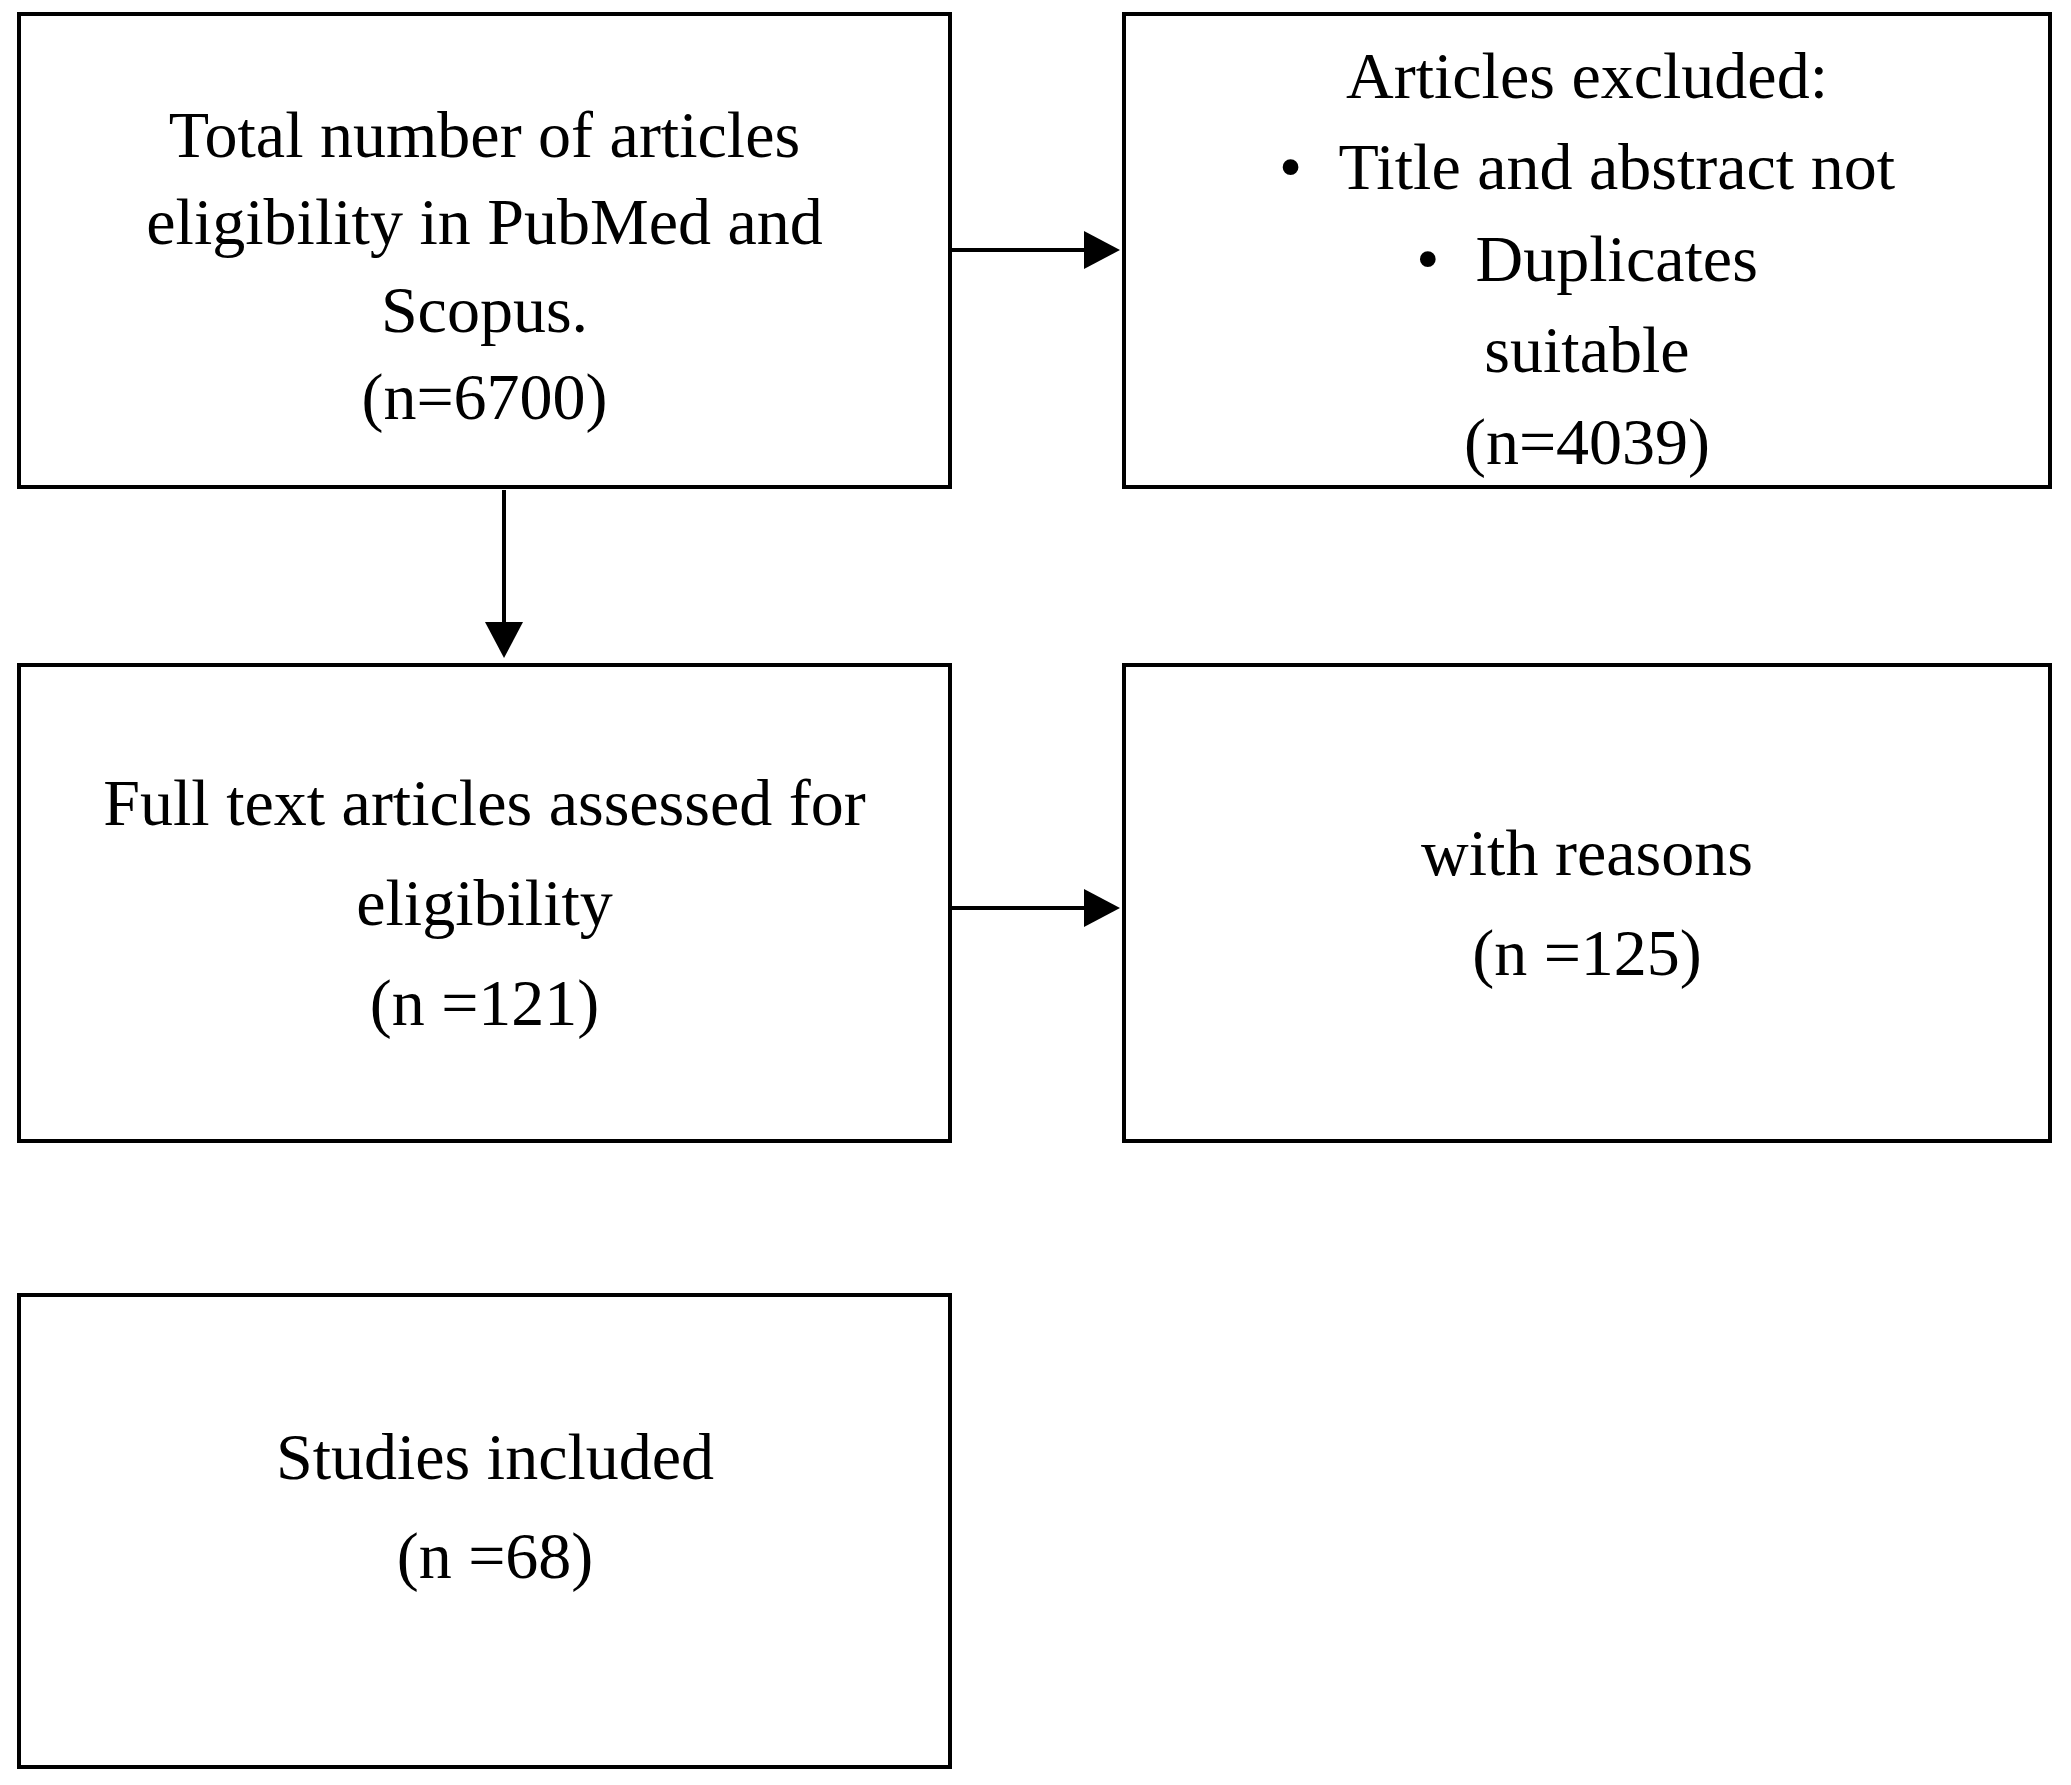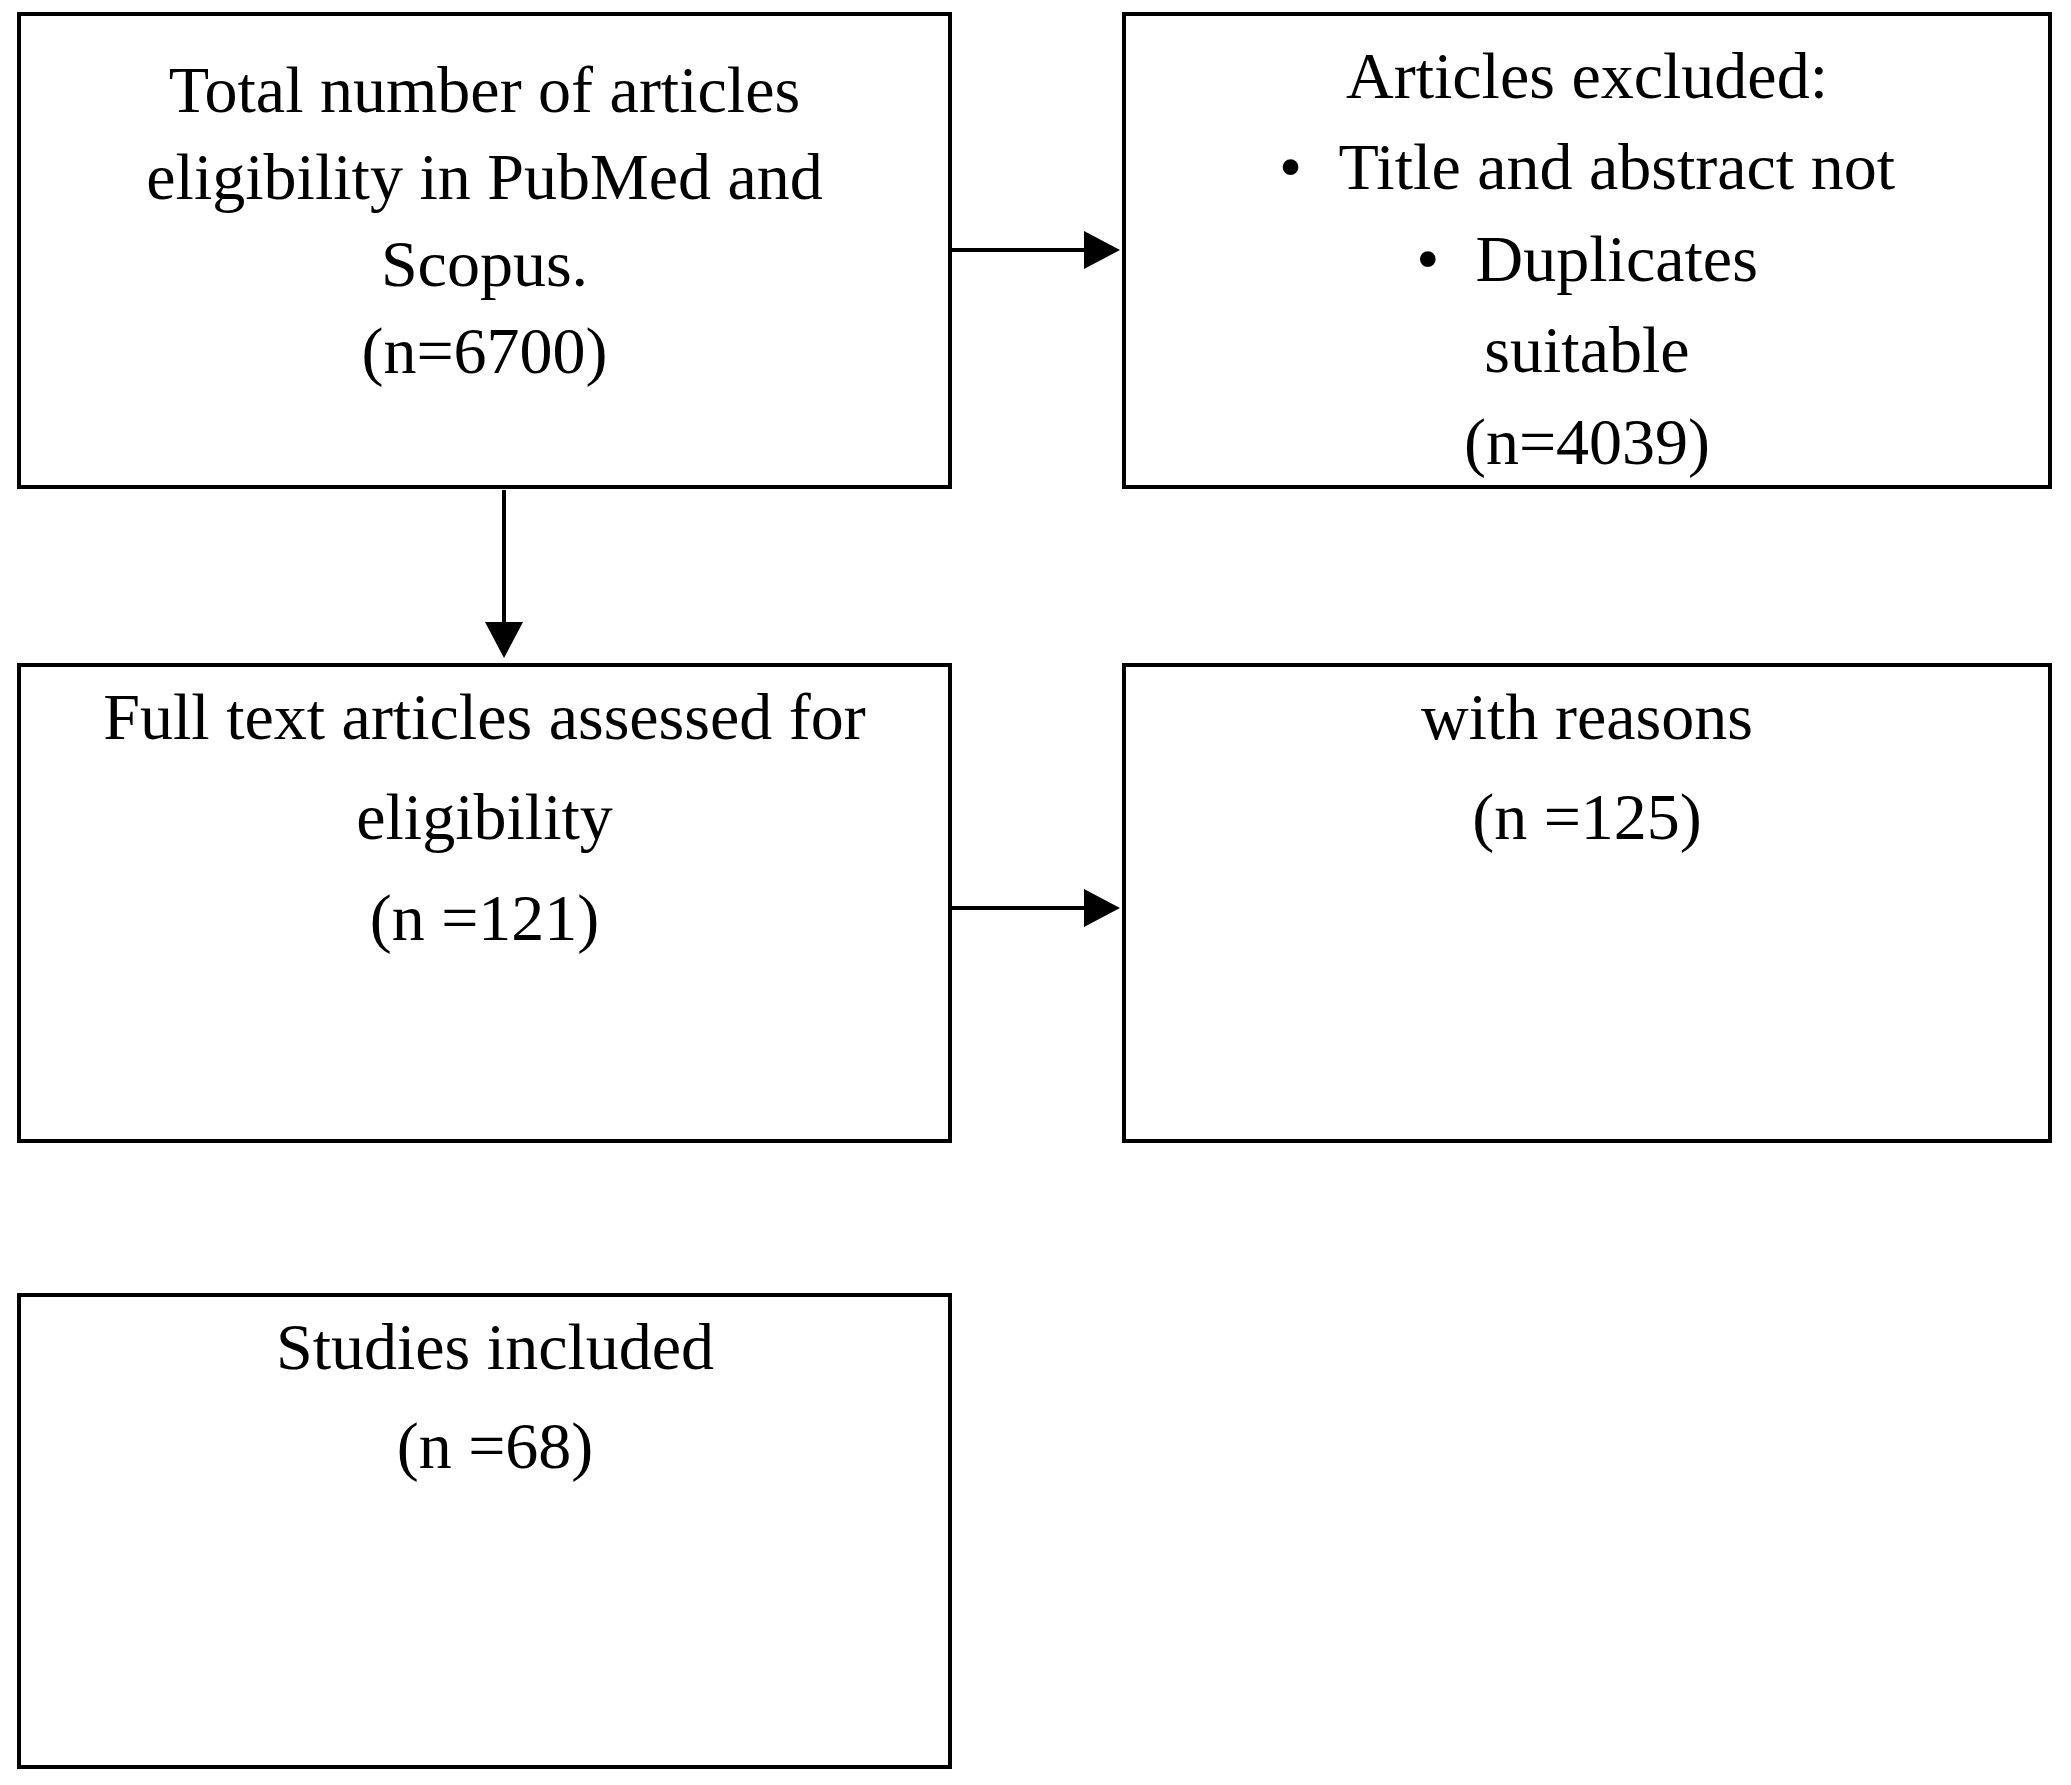--- a/index.html
+++ b/index.html
@@ -17,21 +17,21 @@
     color: var(--text-color, #000000);
     overflow: hidden;
   }
   .box {
     position: absolute;
     box-sizing: border-box;
     background: var(--bg-color, #ffffff);
     border: 4px solid var(--line-color, #000000);
     display: flex;
     flex-direction: column;
-    justify-content: flex-start;
+    justify-content: center;
     align-items: center;
     text-align: center;
     font-size: 66px;
     line-height: 1.32;
   }
   .box .line { white-space: nowrap; }
   .box .bullet { margin-right: 0.55em; }
 
   
   #box-identified {

